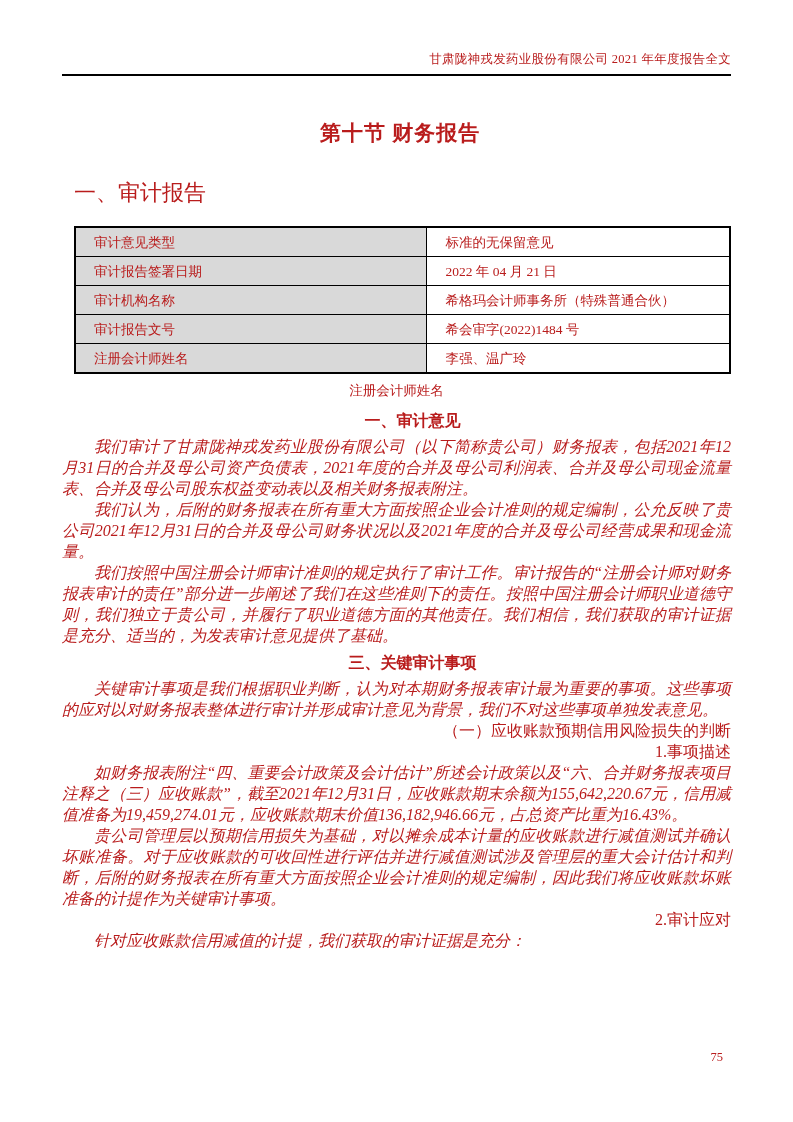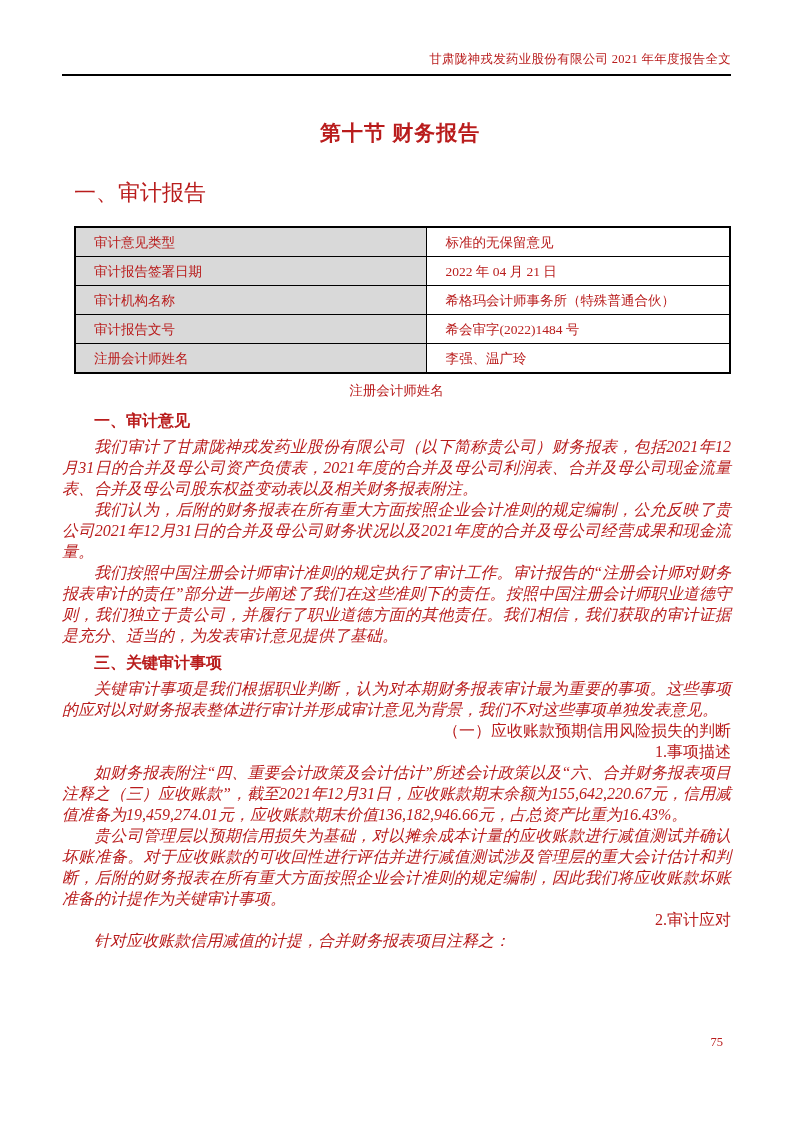--- a/index.html
+++ b/index.html
@@ -77,36 +77,36 @@
   .body-text {
     margin: 0 62px;
     font-size: 16px;
     line-height: 21px;
     text-align: justify;
   }
   .body-text .h {
     margin: 6px 0 5px 0;
     font-weight: bold;
     text-indent: 2em;
-    text-align: left;
+    text-align: center;
   }
   .body-text p.p {
     margin: 0;
     text-indent: 2em;
     font-style: italic;
   }
   .body-text p.s {
     margin: 0;
     text-indent: 2em;
     text-align: right;
   }
   .page-number {
     position: absolute;
     right: 70px;
-    bottom: 73px;
+    bottom: 58px;
     font-size: 12.5px;
     line-height: 14px;
   }
 </style>
 </head>
 <body>
 
 <div class="page">
 
   <div class="doc-header">
@@ -150,18 +150,18 @@
     <p class="p">我们审计了甘肃陇神戎发药业股份有限公司（以下简称贵公司）财务报表，包括2021年12月31日的合并及母公司资产负债表，2021年度的合并及母公司利润表、合并及母公司现金流量表、合并及母公司股东权益变动表以及相关财务报表附注。</p>
     <p class="p">我们认为，后附的财务报表在所有重大方面按照企业会计准则的规定编制，公允反映了贵公司2021年12月31日的合并及母公司财务状况以及2021年度的合并及母公司经营成果和现金流量。</p>
     <p class="p">我们按照中国注册会计师审计准则的规定执行了审计工作。审计报告的“注册会计师对财务报表审计的责任”部分进一步阐述了我们在这些准则下的责任。按照中国注册会计师职业道德守则，我们独立于贵公司，并履行了职业道德方面的其他责任。我们相信，我们获取的审计证据是充分、适当的，为发表审计意见提供了基础。</p>
     <p class="h">三、关键审计事项</p>
     <p class="p">关键审计事项是我们根据职业判断，认为对本期财务报表审计最为重要的事项。这些事项的应对以对财务报表整体进行审计并形成审计意见为背景，我们不对这些事项单独发表意见。</p>
     <p class="s">（一）应收账款预期信用风险损失的判断</p>
     <p class="s">1.事项描述</p>
     <p class="p">如财务报表附注“四、重要会计政策及会计估计”所述会计政策以及“六、合并财务报表项目注释之（三）应收账款”，截至2021年12月31日，应收账款期末余额为155,642,220.67元，信用减值准备为19,459,274.01元，应收账款期末价值136,182,946.66元，占总资产比重为16.43%。</p>
     <p class="p">贵公司管理层以预期信用损失为基础，对以摊余成本计量的应收账款进行减值测试并确认坏账准备。对于应收账款的可收回性进行评估并进行减值测试涉及管理层的重大会计估计和判断，后附的财务报表在所有重大方面按照企业会计准则的规定编制，因此我们将应收账款坏账准备的计提作为关键审计事项。</p>
     <p class="s">2.审计应对</p>
-    <p class="p">针对应收账款信用减值的计提，合并财务报表项目注释之：</p>
+    <p class="p">针对应收账款信用减值的计提，我们获取的审计证据是充分：</p>
   </div>
 
   <div class="page-number">75</div>
 
 </div>
 
 </body></html>

